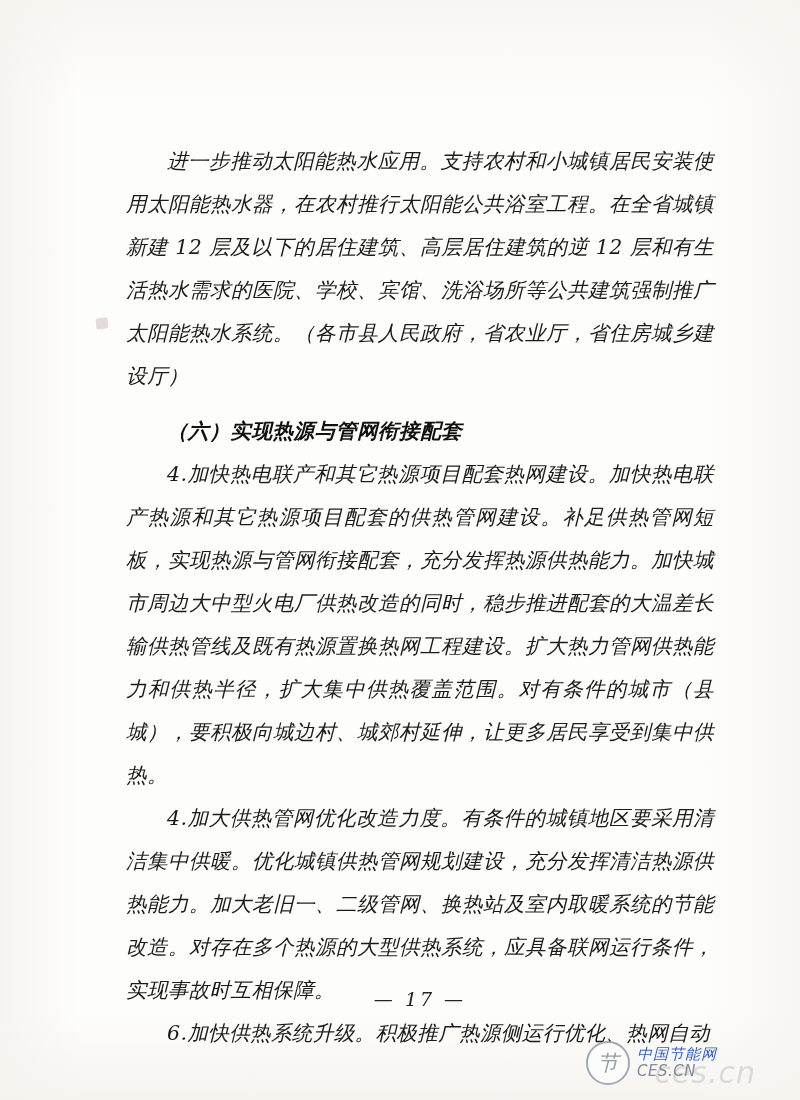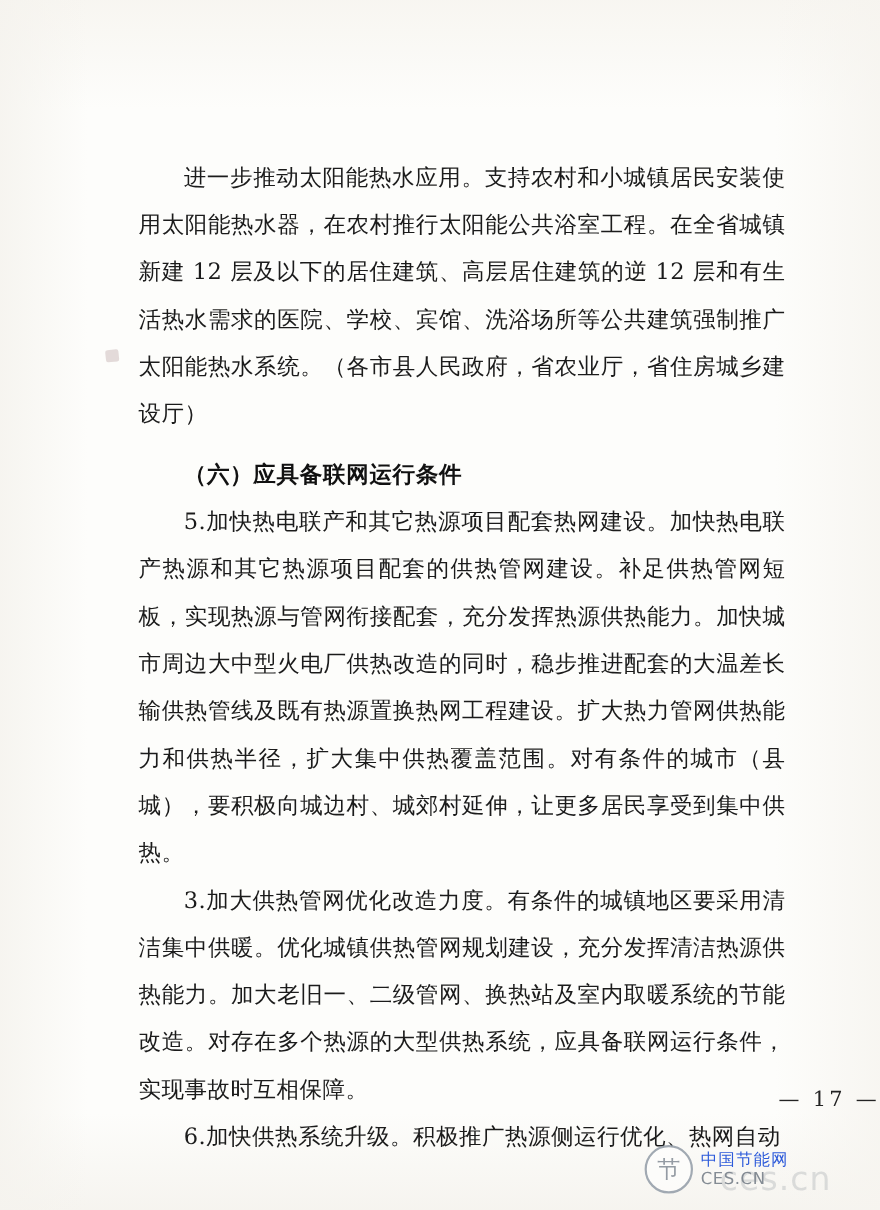--- a/index.html
+++ b/index.html
@@ -14,20 +14,21 @@
     overflow: hidden;
     position: relative;
   }
   .page {
     position: absolute;
     left: 0;
     top: 0;
     width: 800px;
     height: 1100px;
     background: #fdfdfb;
+    font-style: italic;
   }
   
   .paper-tint {
     position: absolute;
     inset: 0;
     background:
       linear-gradient(90deg, rgba(245,243,238,0.85) 0%, rgba(255,255,255,0) 10%, rgba(255,255,255,0) 88%, rgba(246,244,239,0.8) 100%),
       linear-gradient(180deg, rgba(247,245,240,0.9) 0%, rgba(255,255,255,0) 9%, rgba(255,255,255,0) 92%, rgba(245,243,238,0.9) 100%);
     pointer-events: none;
   }
@@ -61,21 +62,21 @@
     margin: 6px 0 0 0;
   }
   .gap {
     height: 6px;
   }
   .page-number {
     position: absolute;
     left: 0;
     right: 0;
     top: 988px;
-    text-align: right;
+    text-align: center;
     font-family: "DejaVu Serif", serif;
     font-size: 19px;
     color: #232323;
     letter-spacing: 3px;
   }
   .page-number .pn-inner {
     display: inline-block;
     margin-left: 40px;
   }
   
@@ -144,23 +145,23 @@
 </head>
 <body>
 
 <div class="page">
   <div class="paper-tint"></div>
   <div class="margin-mark"></div>
 
   <div class="content">
     <p class="para indent">进一步推动太阳能热水应用。支持农村和小城镇居民安装使用太阳能热水器，在农村推行太阳能公共浴室工程。在全省城镇新建 12 层及以下的居住建筑、高层居住建筑的逆 12 层和有生活热水需求的医院、学校、宾馆、洗浴场所等公共建筑强制推广太阳能热水系统。（各市县人民政府，省农业厅，省住房城乡建设厅）</p>
     <div class="gap"></div>
-    <p class="heading">（六）应具备联网运行条件</p>
-    <p class="para indent">5.加快热电联产和其它热源项目配套热网建设。加快热电联产热源和其它热源项目配套的供热管网建设。补足供热管网短板，实现热源与管网衔接配套，充分发挥热源供热能力。加快城市周边大中型火电厂供热改造的同时，稳步推进配套的大温差长输供热管线及既有热源置换热网工程建设。扩大热力管网供热能力和供热半径，扩大集中供热覆盖范围。对有条件的城市（县城），要积极向城边村、城郊村延伸，让更多居民享受到集中供热。</p>
-    <p class="para indent">3.加大供热管网优化改造力度。有条件的城镇地区要采用清洁集中供暖。优化城镇供热管网规划建设，充分发挥清洁热源供热能力。加大老旧一、二级管网、换热站及室内取暖系统的节能改造。对存在多个热源的大型供热系统，应具备联网运行条件，实现事故时互相保障。</p>
+    <p class="heading">（六）实现热源与管网衔接配套</p>
+    <p class="para indent">4.加快热电联产和其它热源项目配套热网建设。加快热电联产热源和其它热源项目配套的供热管网建设。补足供热管网短板，实现热源与管网衔接配套，充分发挥热源供热能力。加快城市周边大中型火电厂供热改造的同时，稳步推进配套的大温差长输供热管线及既有热源置换热网工程建设。扩大热力管网供热能力和供热半径，扩大集中供热覆盖范围。对有条件的城市（县城），要积极向城边村、城郊村延伸，让更多居民享受到集中供热。</p>
+    <p class="para indent">4.加大供热管网优化改造力度。有条件的城镇地区要采用清洁集中供暖。优化城镇供热管网规划建设，充分发挥清洁热源供热能力。加大老旧一、二级管网、换热站及室内取暖系统的节能改造。对存在多个热源的大型供热系统，应具备联网运行条件，实现事故时互相保障。</p>
     <p class="para indent">6.加快供热系统升级。积极推广热源侧运行优化、热网自动</p>
   </div>
 
   <div class="page-number">
     <span class="pn-inner">— 17 —</span>
   </div>
 
   <div class="wm-ghost">ces.cn</div>
 
   <div class="watermark">

